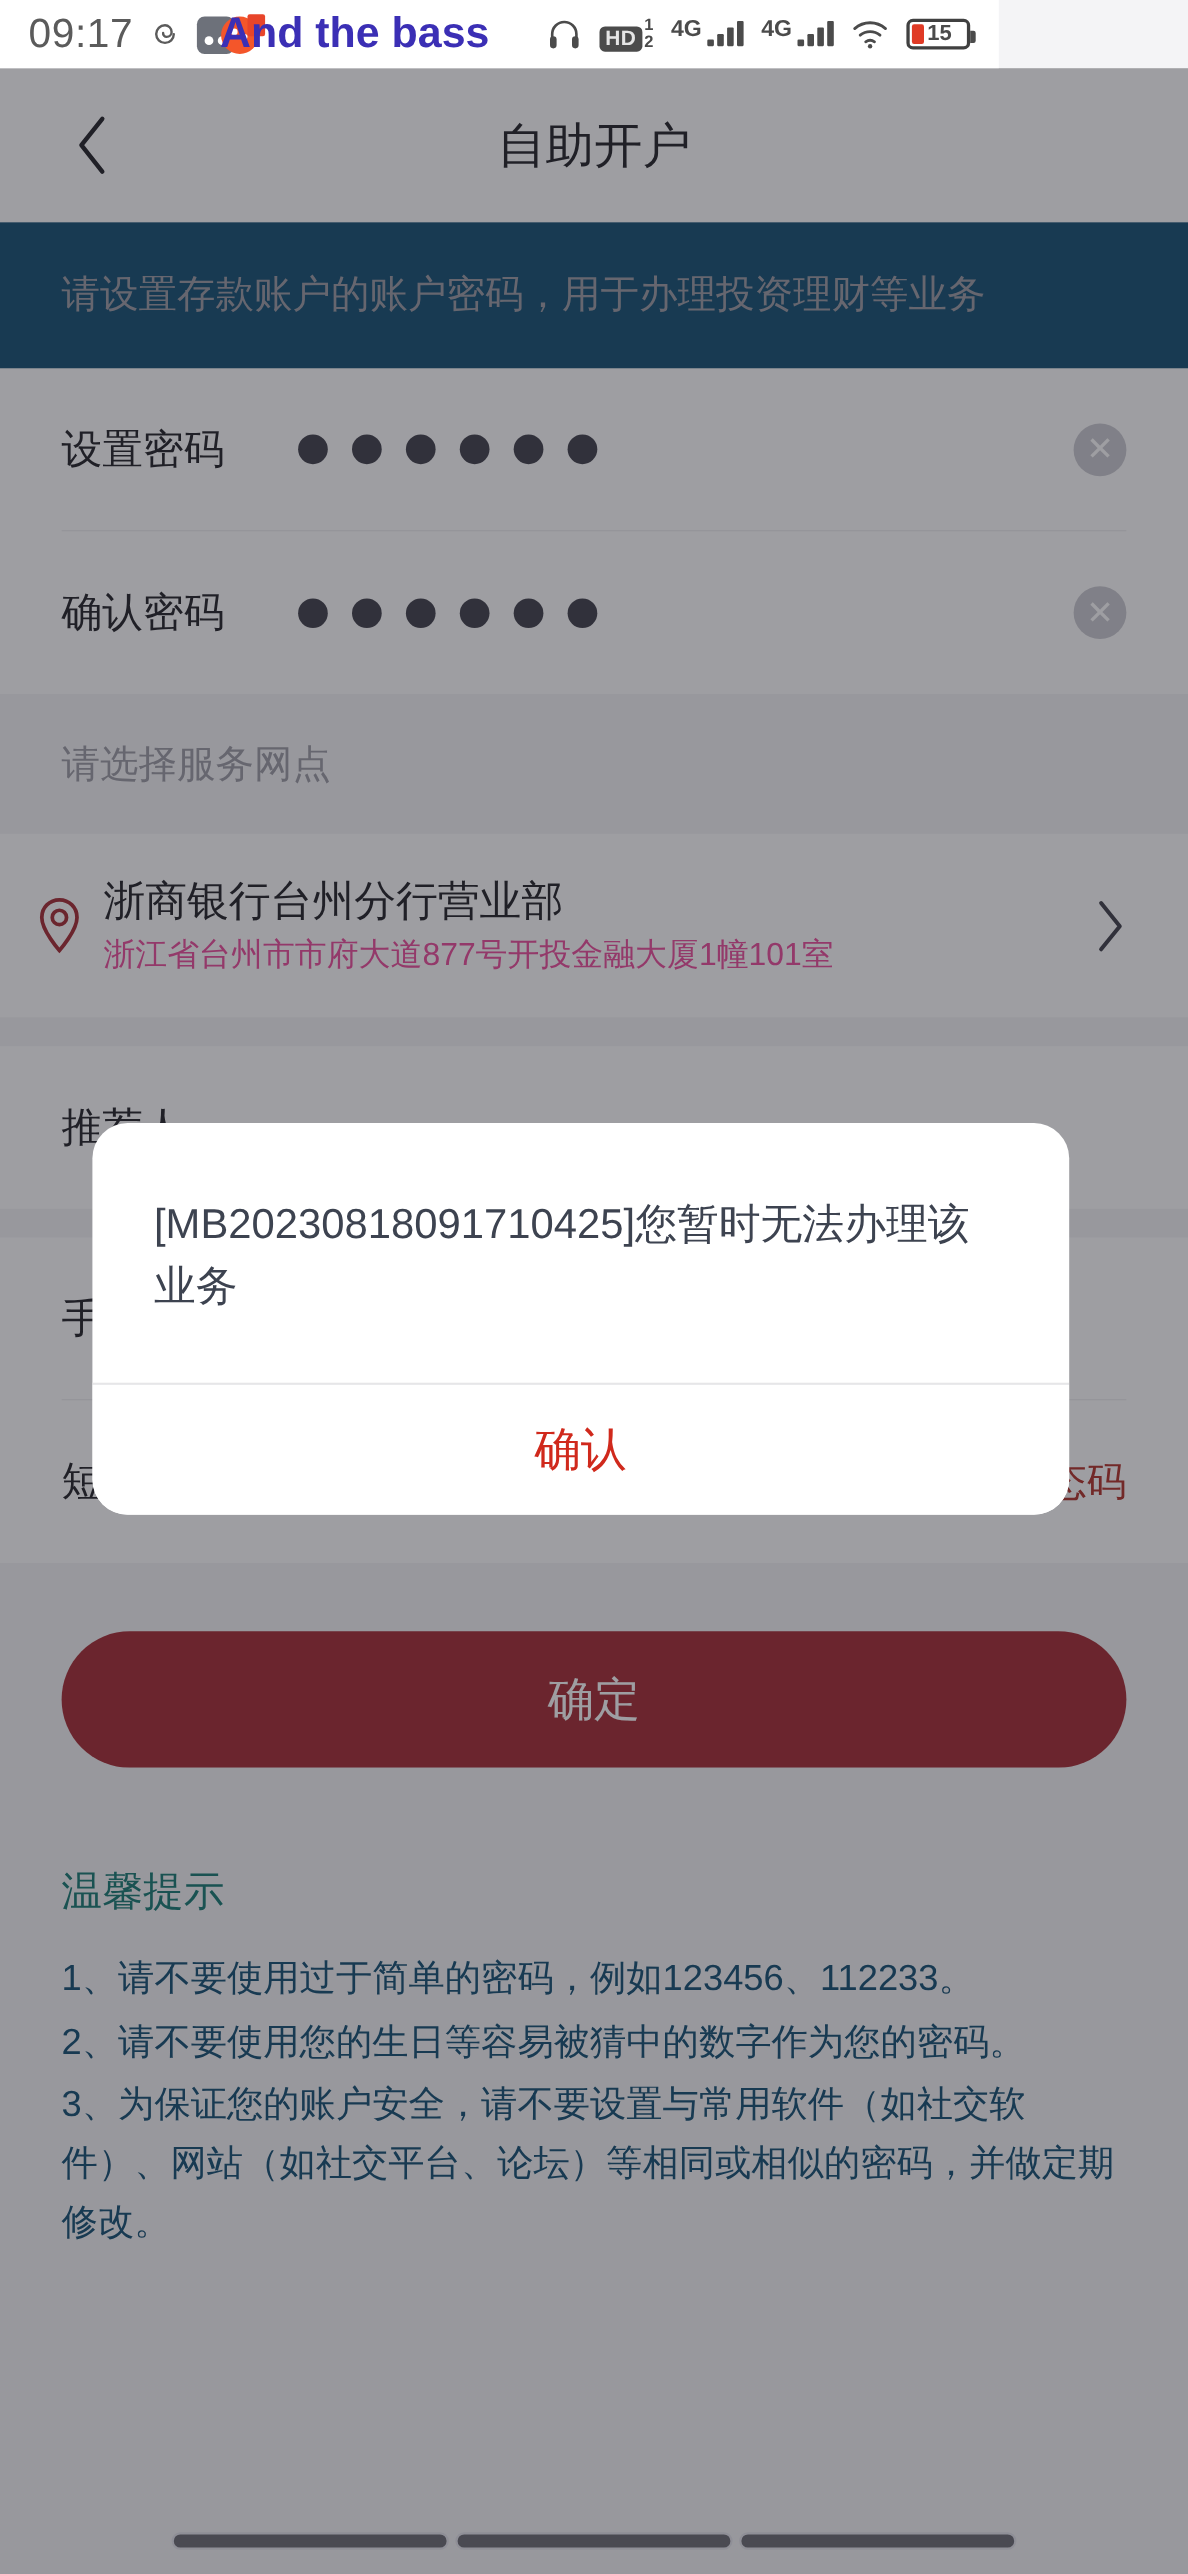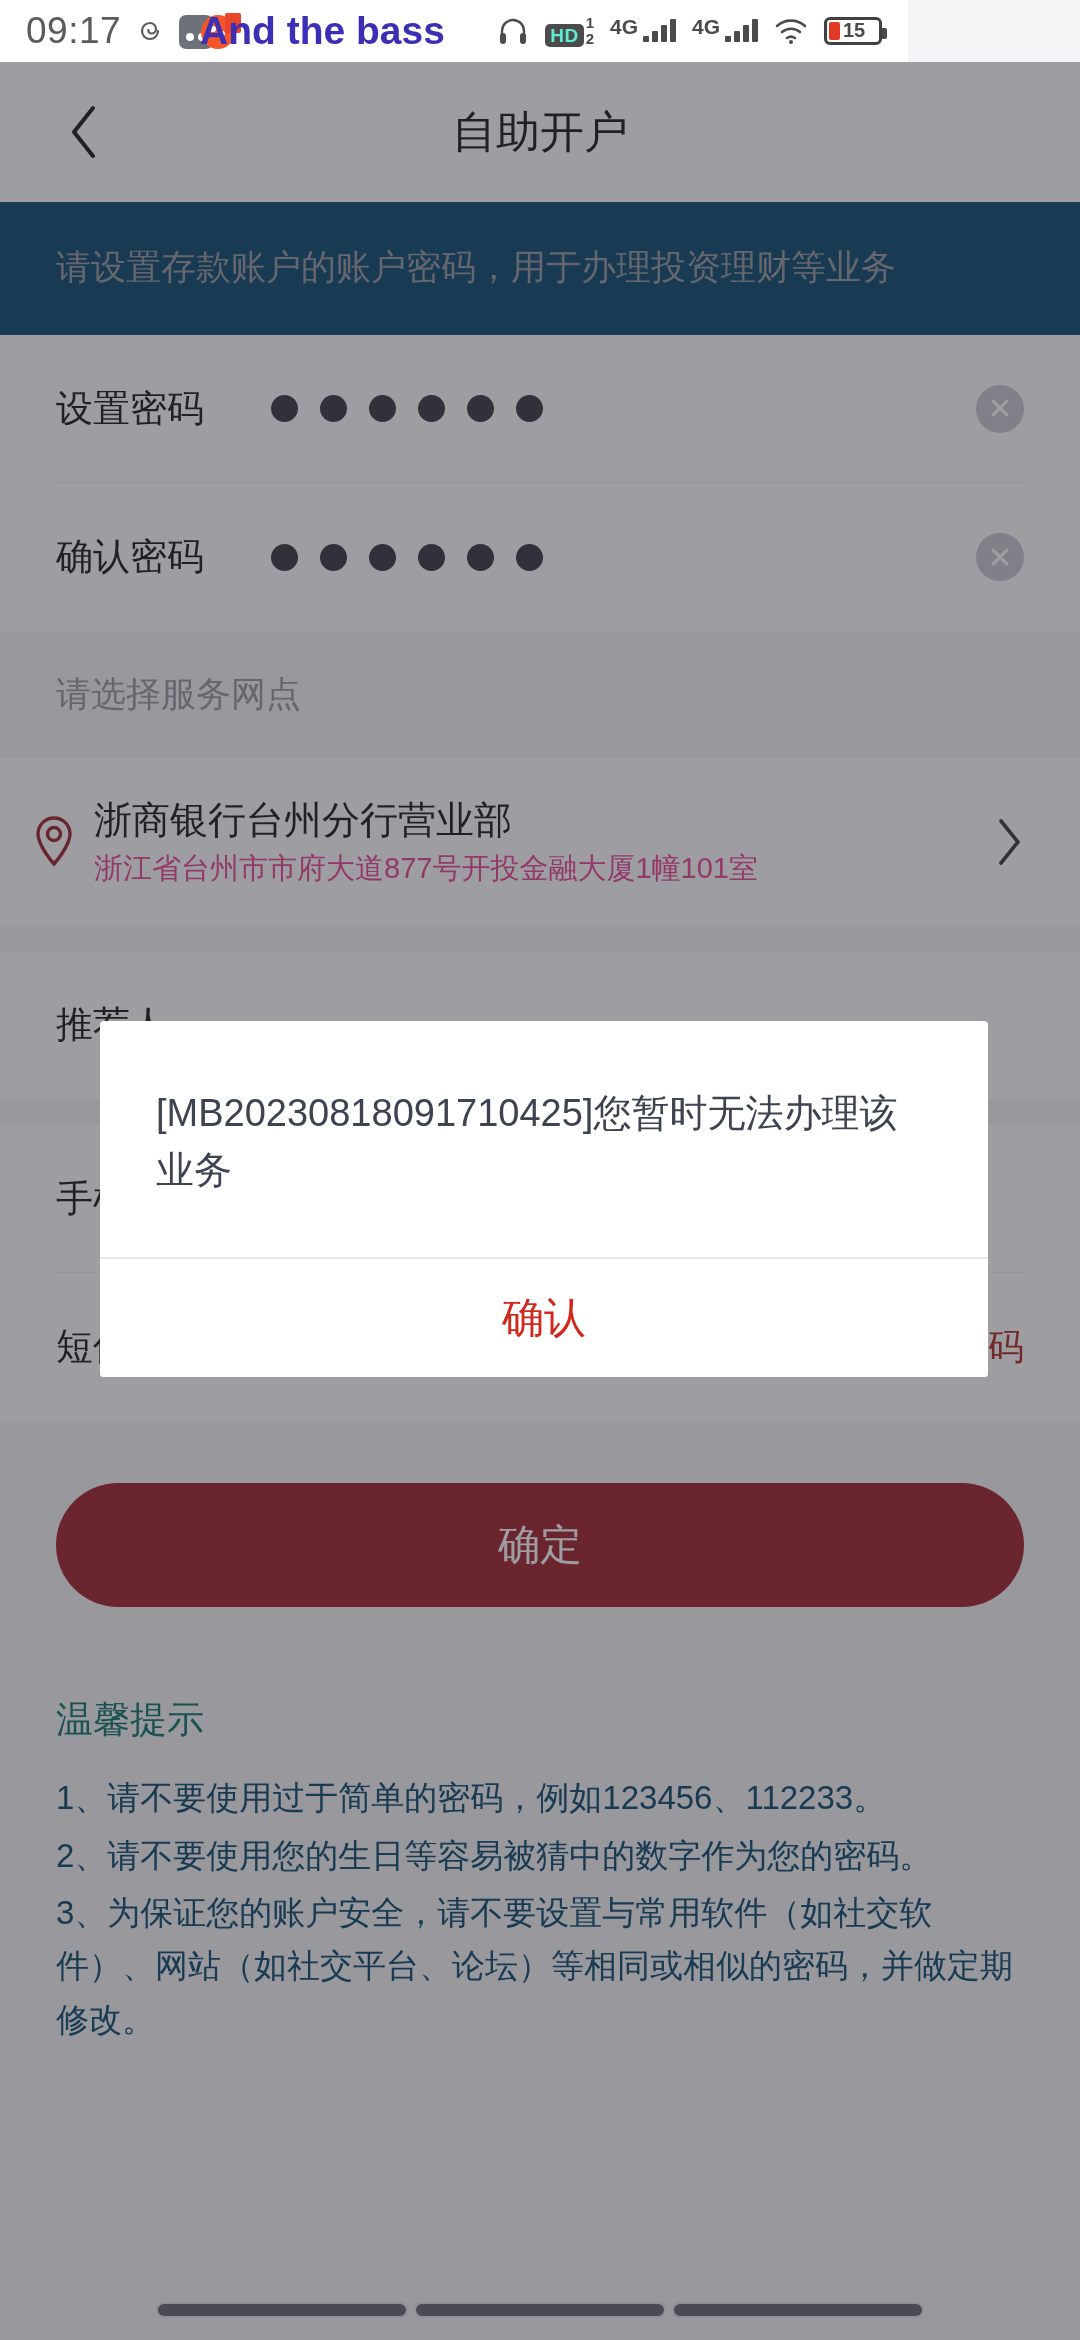--- a/index.html
+++ b/index.html
@@ -35,21 +35,21 @@
     display:flex; align-items:center;
     font-size:39px; color:#3b2fb5; font-weight:bold;
     white-space:nowrap; overflow:hidden; width:270px;
   }
   .sb-right{ margin-left:auto; display:flex; align-items:center; gap:16px; }
   .ic{ color:#4b4b4b; display:flex; align-items:center; }
   .hd-badge{
     display:flex; align-items:flex-end; gap:2px;
   }
   .hd-box{
-    background:#4b4b4b; color:#5eead4; font-size:19px; font-weight:bold;
+    background:#4b4b4b; color:#e5e5e5; font-size:19px; font-weight:bold;
     padding:2px 5px; border-radius:5px; letter-spacing:0.5px; line-height:1;
   }
   .hd-nums{ display:flex; flex-direction:column; font-size:15px; color:#4b4b4b; line-height:1.05; font-weight:bold;}
   .sig{ display:flex; gap:5px;}
   .sig-g{ font-size:21px; color:#4b4b4b; font-weight:bold; line-height:1; margin-bottom:9px;}
   .bars{ display:flex; align-items:flex-end; gap:3px; height:26px;}
   .bars i{ width:6px; background:#4b4b4b; border-radius:1px; display:block;}
   .bars i:nth-child(1){height:6px;} .bars i:nth-child(2){height:11px;}
   .bars i:nth-child(3){height:17px;} .bars i:nth-child(4){height:23px;}
   .batt{
@@ -123,22 +123,22 @@
   .tips-item{ font-size:33px; color:#0c4a6e; line-height:1.62; margin-bottom:4px; }
 
   
   .dim{
     position:absolute; top:62px; left:0; width:1080px; height:2278px;
     background:rgba(40,40,48,0.45); z-index:40;
   }
 
   
   .modal{
-    position:absolute; left:100px; top:1021px; width:888px;
-    background:#ffffff; border-radius:4px; z-index:50; overflow:hidden;
+    position:absolute; left:84px; top:1021px; width:888px;
+    background:#ffffff; border-radius:32px; z-index:50; overflow:hidden;
   }
   .modal-body{ padding:64px 56px 58px 56px; }
   .modal-msg{ font-size:38px; color:#3d4350; line-height:1.5; }
   .modal-divider{ height:2px; background:#e6e6e8; }
   .modal-btn{
     height:118px; display:flex; align-items:center; justify-content:center;
     font-size:42px; color:#d0291c; background:#ffffff; border:none; width:100%;
   }
 
   

